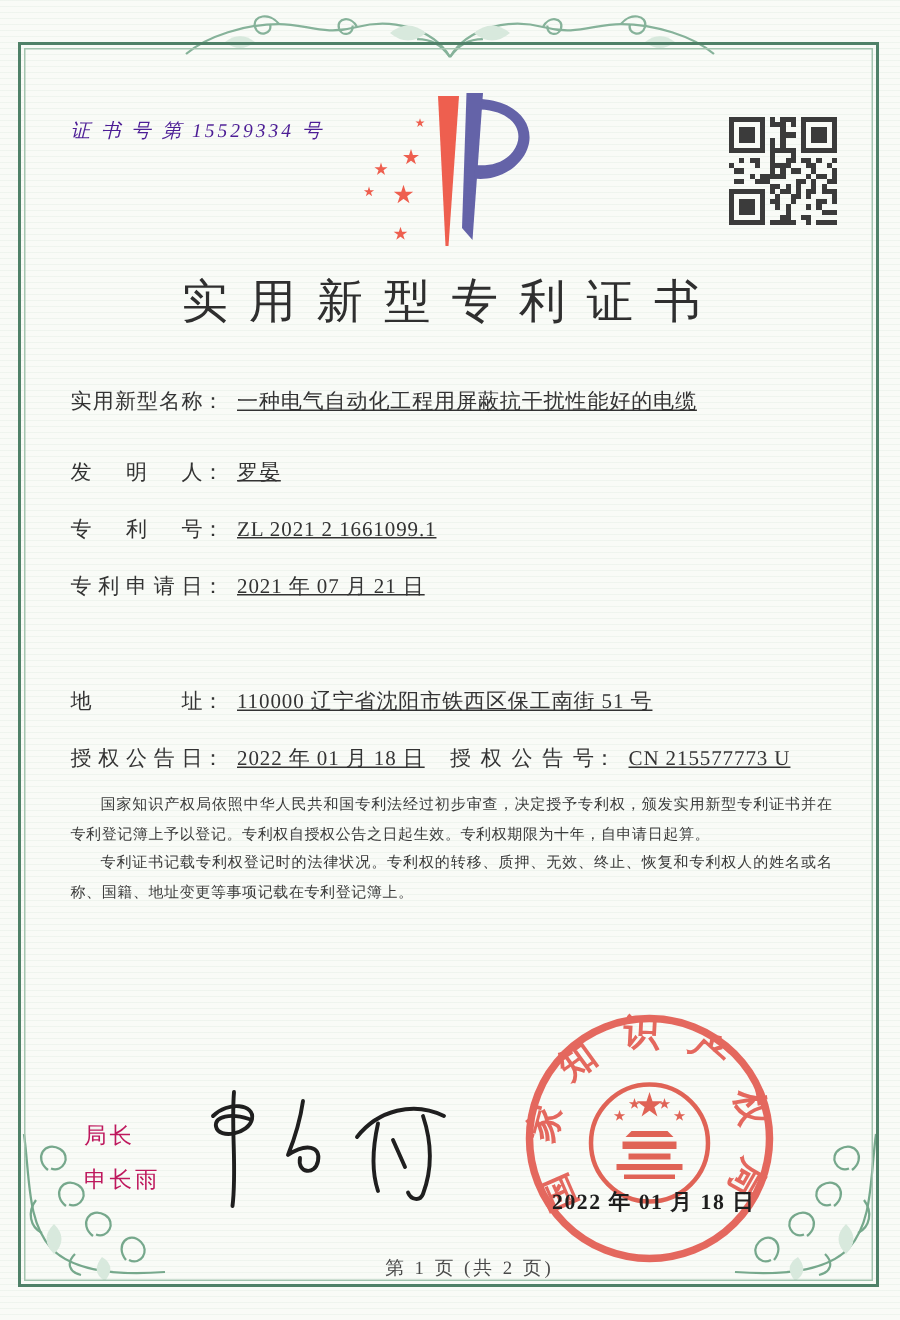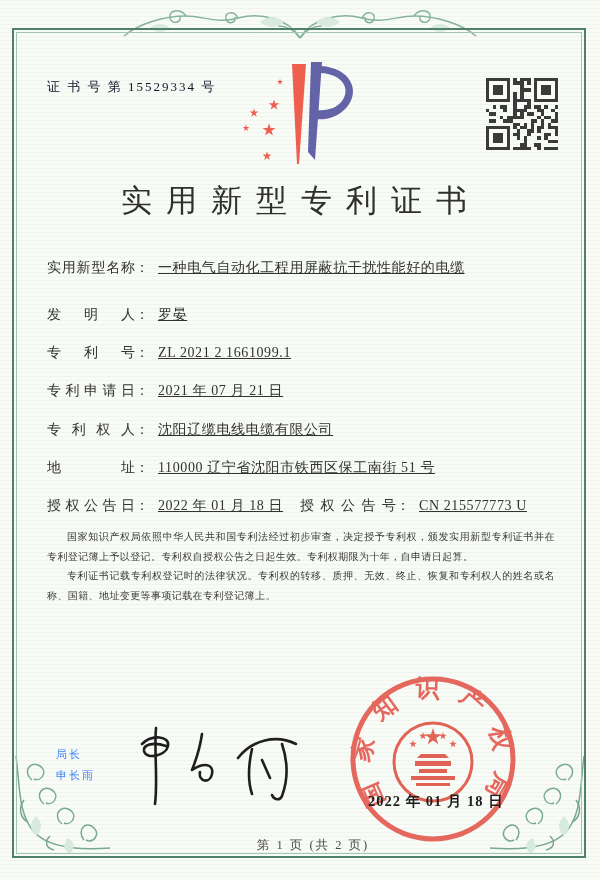--- a/index.html
+++ b/index.html
@@ -2,34 +2,34 @@
 <html><head>
 <meta charset="utf-8">
 <style>
   html,body{margin:0;padding:0;}
   body{font-family:"Liberation Serif","DejaVu Serif",serif;}
   .page{position:relative;width:600px;height:880px;background:#f9fbf7;overflow:hidden;color:#333;}
   .texture{position:absolute;inset:0;pointer-events:none;
     background:repeating-linear-gradient(180deg, rgba(150,185,160,0.10) 0px, rgba(150,185,160,0.10) 1px, transparent 1px, transparent 4px);}
   .frame-outer{position:absolute;top:28px;left:12px;right:14px;bottom:22px;border:2px solid #4f8168;}
   .frame-inner{position:absolute;top:32px;left:16px;right:18px;bottom:26px;border:1px solid #a4c5b0;}
-  .cert-no{position:absolute;top:78px;left:47px;font-size:13px;letter-spacing:2px;color:#0f172a;}
+  .cert-no{position:absolute;top:78px;left:47px;font-size:13px;letter-spacing:2px;color:#4c1d95;font-style:italic;}
   .logo{position:absolute;top:60px;left:233px;}
   .qr{position:absolute;top:78px;left:486px;}
   .title{position:absolute;top:180px;left:0;width:100%;text-align:center;font-size:31px;color:#2f2f2f;
     letter-spacing:14px;padding-left:2px;box-sizing:border-box;}
   .row{position:absolute;left:47px;right:36px;font-size:14px;color:#333;white-space:nowrap;}
   .flabel{display:inline-block;width:88px;text-align:justify;text-align-last:justify;vertical-align:bottom;}
   .flabel5{display:inline-block;width:96px;text-align:justify;text-align-last:justify;vertical-align:bottom;}
   .colon{margin-right:9px;}
   .fvalue{letter-spacing:0.6px;text-decoration:underline;}
   .grant-no{position:absolute;left:253px;top:0;}
   .paras{position:absolute;top:527px;left:47px;width:508px;font-size:10px;line-height:1.95;color:#3a3a3a;letter-spacing:0.4px;text-align:justify;}
   .paras p{margin:0;text-indent:2em;}
-  .signer{position:absolute;top:744px;left:56px;font-size:11px;line-height:1.95;color:#3b82f6;letter-spacing:2px;}
+  .signer{position:absolute;top:744px;left:56px;font-size:15px;line-height:1.95;color:#be185d;letter-spacing:2px;}
   .signature{position:absolute;top:722px;left:118px;}
   .seal{position:absolute;top:670px;left:344px;}
   .seal-date{position:absolute;top:792px;left:368px;font-size:14.5px;letter-spacing:1px;color:#1e1e1e;font-weight:bold;}
   .footer{position:absolute;top:837px;left:0;width:100%;text-align:center;font-size:12.5px;color:#4a4a4a;letter-spacing:2px;padding-left:13px;}
   .ornament{position:absolute;pointer-events:none;}
   .orn-top{top:4px;left:120px;}
   .orn-bl{top:752px;left:10px;}
   .orn-br{top:752px;left:486px;}
 </style>
 </head>
@@ -248,23 +248,20 @@
   </div>
   <div class="row" style="top:306px">
     <span class="flabel">发明人</span><span class="colon">：</span><span class="fvalue">罗晏</span>
   </div>
   <div class="row" style="top:344px">
     <span class="flabel">专利号</span><span class="colon">：</span><span class="fvalue">ZL 2021 2 1661099.1</span>
   </div>
   <div class="row" style="top:382px">
     <span class="flabel">专利申请日</span><span class="colon">：</span><span class="fvalue">2021 年 07 月 21 日</span>
   </div>
-  <div class="row" style="top:421px">
-    <span class="flabel">专利权人</span><span class="colon">：</span><span class="fvalue">沈阳辽缆电线电缆有限公司</span>
-  </div>
   <div class="row" style="top:459px">
     <span class="flabel">地址</span><span class="colon">：</span><span class="fvalue">110000 辽宁省沈阳市铁西区保工南街 51 号</span>
   </div>
   <div class="row" style="top:497px">
     <span class="flabel">授权公告日</span><span class="colon">：</span><span class="fvalue">2022 年 01 月 18 日</span>
     <span class="grant-no">
       <span class="flabel5">授权公告号</span><span class="colon">：</span><span class="fvalue">CN 215577773 U</span>
     </span>
   </div>
 

